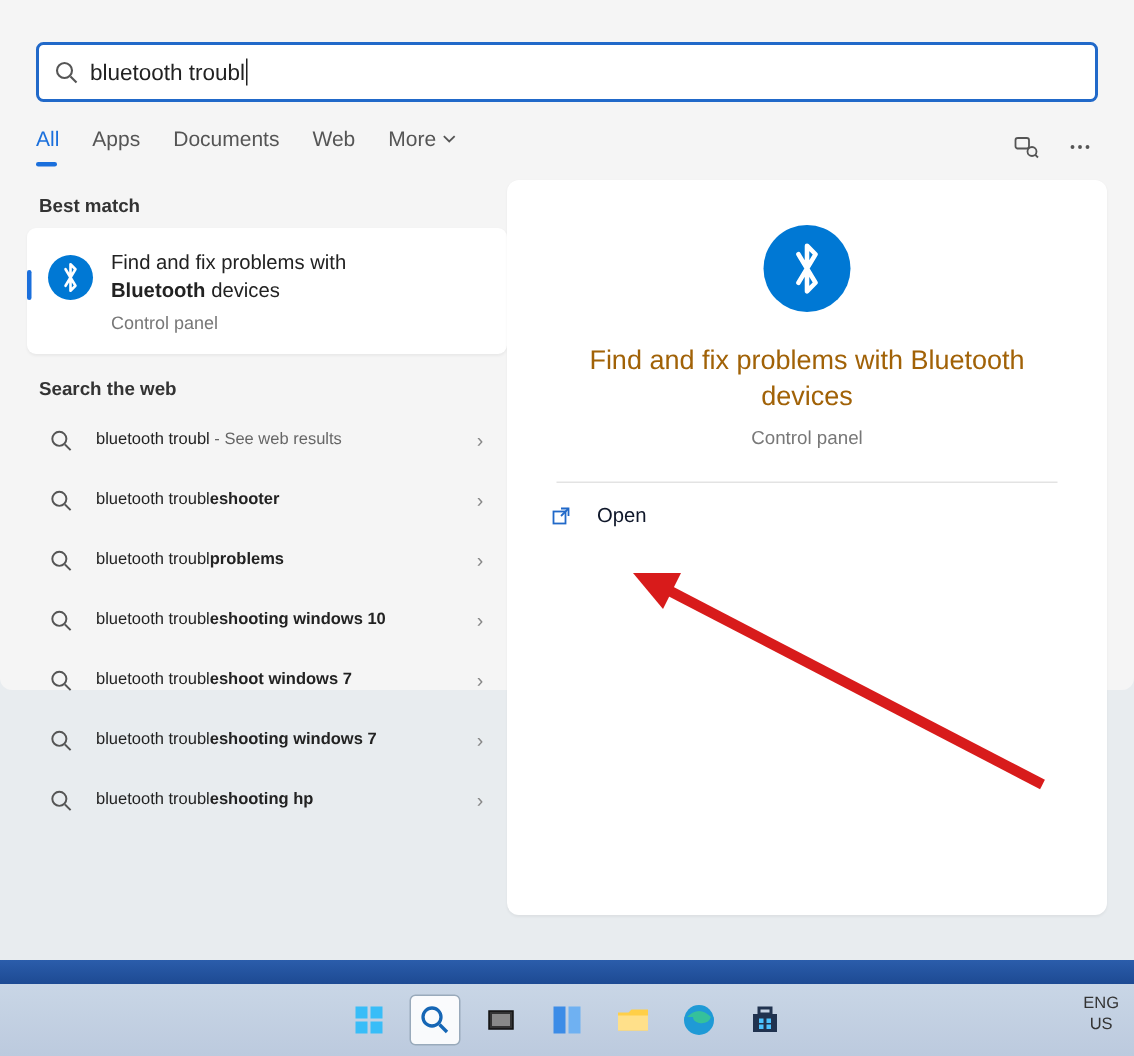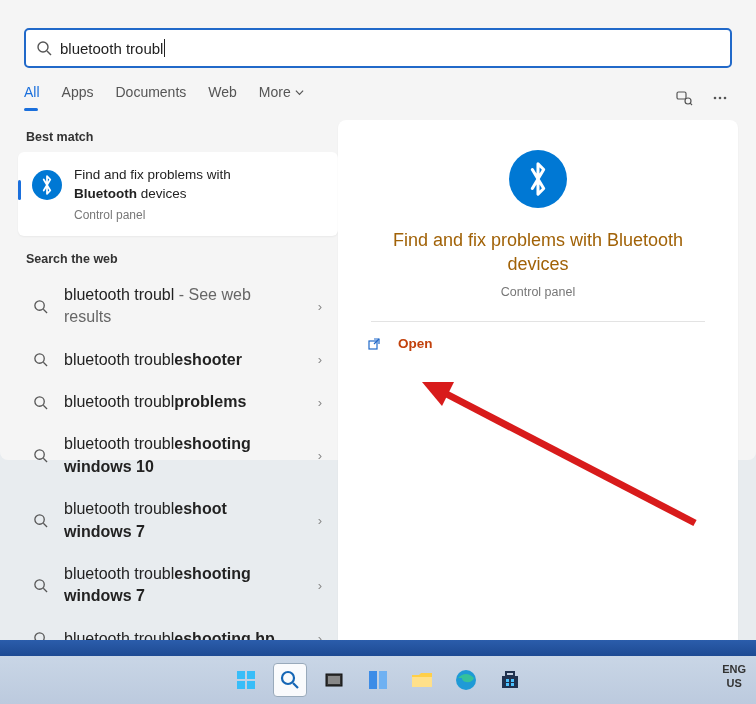--- a/index.html
+++ b/index.html
@@ -25,34 +25,34 @@
   .section-label { font-size: 12.5px; font-weight: 600; color: #333; padding: 10px 8px 8px 8px; }
   .best-card { background: #fff; border-radius: 6px; padding: 14px 14px 14px 14px; display: flex; align-items: flex-start; gap: 12px; margin-bottom: 6px; cursor: pointer; position: relative; box-shadow: 0 1px 2px rgba(0,0,0,0.05); }
   .best-card::before { content: ""; position: absolute; left: 0; top: 28px; width: 3px; height: 20px; background: #1a6fdc; border-radius: 2px; }
   .bt-icon { width: 30px; height: 30px; border-radius: 15px; background: #0078d4; display: flex; align-items: center; justify-content: center; flex: 0 0 auto; margin-top: 4px; }
   .best-text { font-size: 13.5px; color: #222; line-height: 1.4; }
   .best-sub { font-size: 12px; color: #777; margin-top: 4px; }
   b { font-weight: 600; }
 
   .web-row { display: flex; align-items: center; padding: 10px 8px; gap: 14px; cursor: pointer; position: relative; }
   .web-search-icon { width: 20px; height: 20px; display: flex; align-items: center; justify-content: center; flex: 0 0 auto; margin-left: 4px; }
-  .web-text { flex: 1; font-size: 16px; color: #222; line-height: 1.4; }
+  .web-text { flex: 1; font-size: 11px; color: #222; line-height: 1.4; }
   .web-text .light { color: #666; }
   .chev { width: 20px; text-align: center; color: #888; font-size: 13px; flex: 0 0 auto; }
 
   .right .big-bt { width: 58px; height: 58px; border-radius: 29px; background: #0078d4; display: flex; align-items: center; justify-content: center; }
   .right .title { font-size: 18px; color: #a16207; text-align: center; margin-top: 20px; line-height: 1.35; padding: 0 8px; }
   .right .sub { font-size: 12.5px; color: #777; margin-top: 8px; }
   .right .divider { width: 92%; height: 1px; background: #e3e3e3; margin-top: 22px; }
-  .open-row { align-self: flex-start; margin-top: 14px; margin-left: 10px; display: flex; align-items: center; gap: 16px; cursor: pointer; font-size: 13.5px; color: #c2410c; font-weight: bold; }
+  .open-row { align-self: flex-start; margin-top: 14px; margin-left: 10px; display: flex; align-items: center; gap: 16px; cursor: pointer; font-size: 13.5px; color: #0f172a; }
   .open-row .ico { width: 16px; height: 16px; display:flex; align-items:center; justify-content:center; }
 
   .arrow { position: absolute; left: 420px; top: 378px; pointer-events: none; }
 
-  .taskbar { position: absolute; left: 0; bottom: 0; width: 756px; height: 48px; background: linear-gradient(#c9d6e6, #bccade); display: flex; align-items: center; font-weight: bold; }
+  .taskbar { position: absolute; left: 0; bottom: 0; width: 756px; height: 48px; background: linear-gradient(#c9d6e6, #bccade); display: flex; align-items: center; }
   .tb-center { position: absolute; left: 50%; transform: translateX(-50%); display: flex; align-items: center; gap: 10px; }
   .tb-item { width: 34px; height: 34px; border-radius: 4px; display: flex; align-items: center; justify-content: center; cursor: pointer; }
   .tb-item.active { background: rgba(255,255,255,0.9); border: 1px solid #9ab; }
   .tb-lang { position: absolute; right: 10px; top: 6px; font-size: 11px; color: #333; text-align: center; line-height: 1.3; cursor: pointer; }
   .wallpaper-strip { position:absolute; left:0; top:640px; width:756px; height:16px; background: linear-gradient(#2b5dab,#1d4a93); }
 </style>
 </head>
 <body>
 
 <div class="window">

